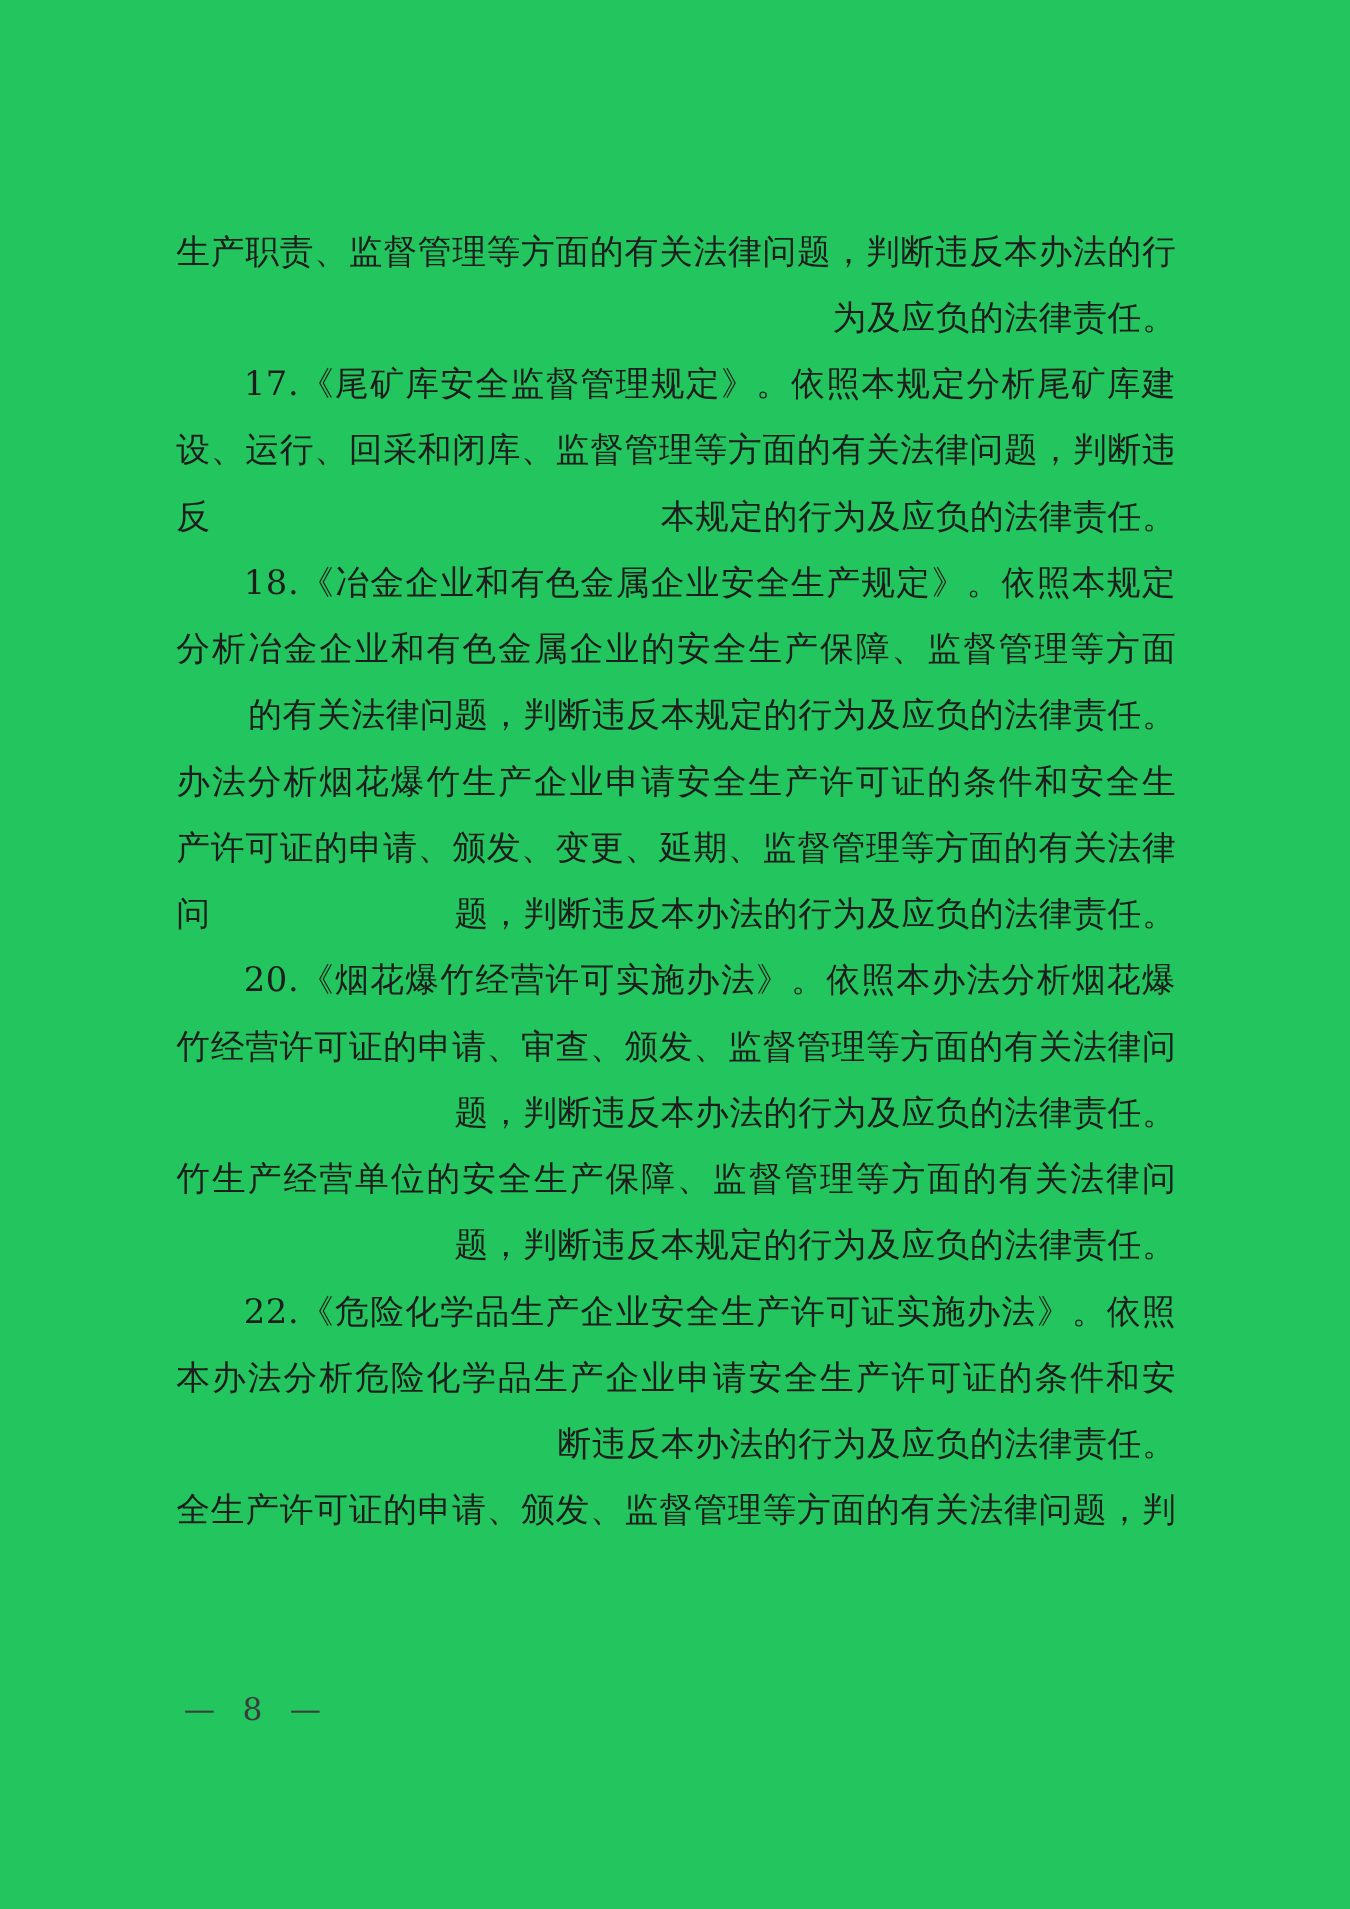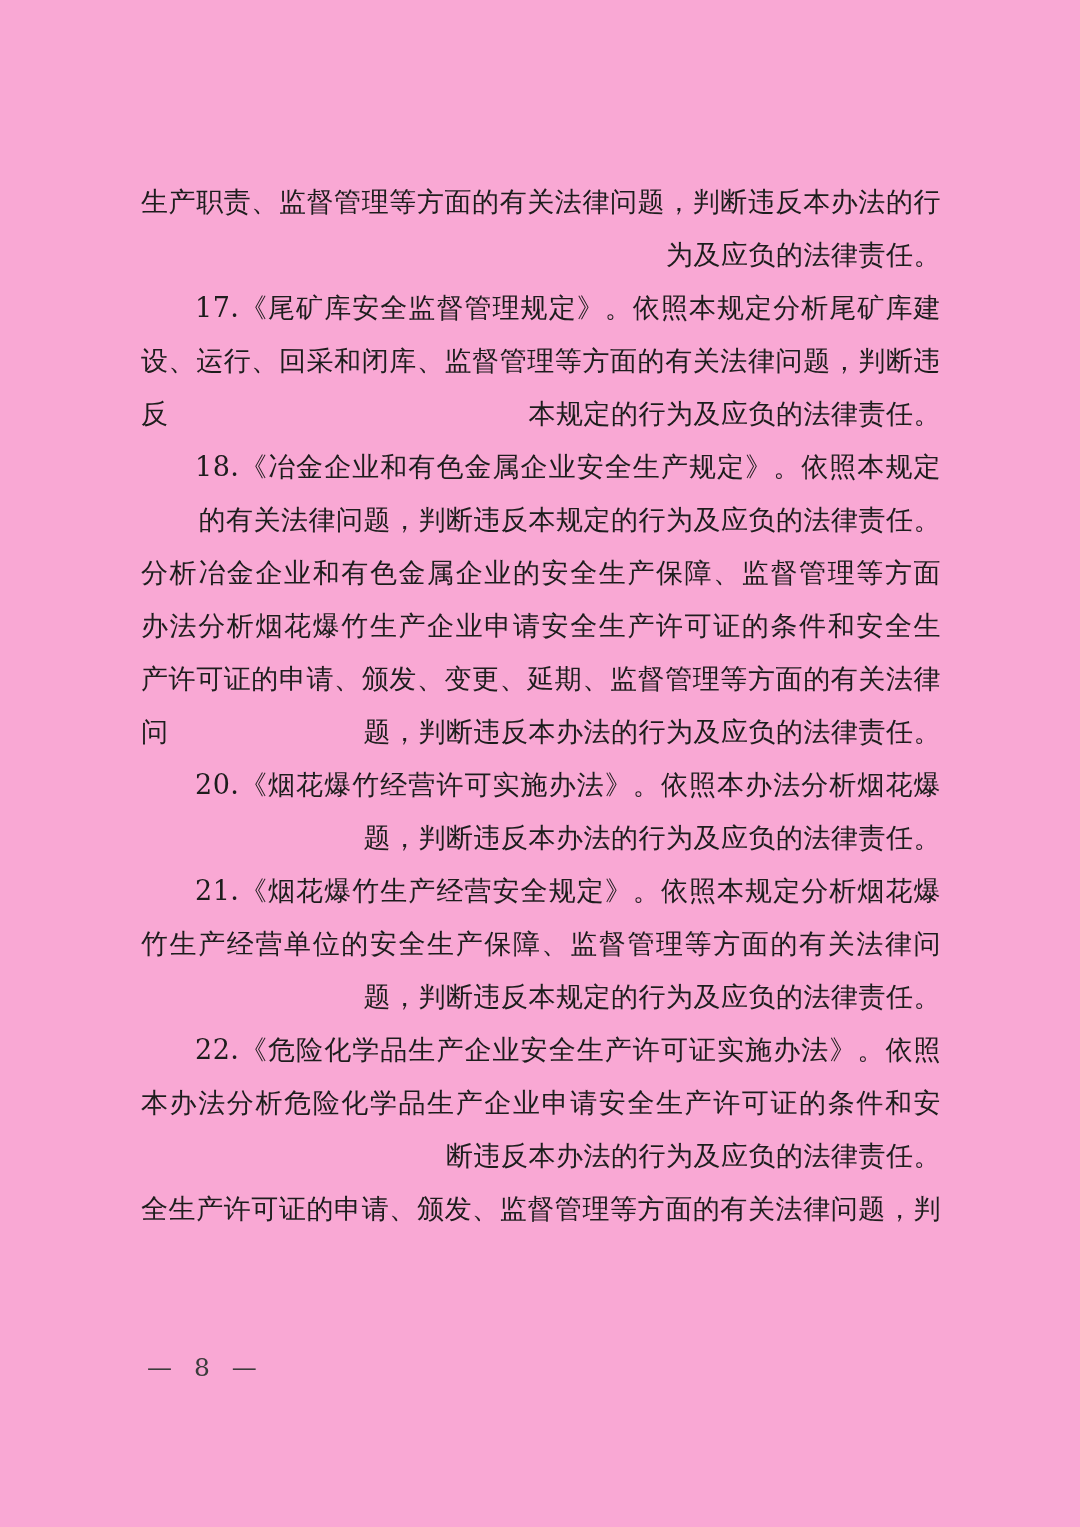--- a/index.html
+++ b/index.html
@@ -4,21 +4,21 @@
 <style>
   html, body {
     margin: 0;
     padding: 0;
     background: #ffffff;
   }
   .page {
     position: relative;
     width: 1080px;
     height: 1527px;
-    background: #f9a8d4;
+    background: #22c55e;
     overflow: hidden;
     font-family: "DejaVu Serif", "Liberation Serif", serif;
   }
   .content {
     position: absolute;
     left: 141px;
     top: 175px;
     width: 800px;
   }
   .line {
@@ -54,28 +54,28 @@
 <body>
 
 <div class="page">
   <div class="content">
     <div class="line fill">生产职责、监督管理等方面的有关法律问题，判断违反本办法的行</div>
     <div class="line">为及应负的法律责任。</div>
     <div class="line fill indent">17.《尾矿库安全监督管理规定》。依照本规定分析尾矿库建</div>
     <div class="line fill">设、运行、回采和闭库、监督管理等方面的有关法律问题，判断违反</div>
     <div class="line">本规定的行为及应负的法律责任。</div>
     <div class="line fill indent">18.《冶金企业和有色金属企业安全生产规定》。依照本规定</div>
+    <div class="line fill">分析冶金企业和有色金属企业的安全生产保障、监督管理等方面</div>
     <div class="line">的有关法律问题，判断违反本规定的行为及应负的法律责任。</div>
-    <div class="line fill">分析冶金企业和有色金属企业的安全生产保障、监督管理等方面</div>
     <div class="line fill">办法分析烟花爆竹生产企业申请安全生产许可证的条件和安全生</div>
     <div class="line fill">产许可证的申请、颁发、变更、延期、监督管理等方面的有关法律问</div>
     <div class="line">题，判断违反本办法的行为及应负的法律责任。</div>
     <div class="line fill indent">20.《烟花爆竹经营许可实施办法》。依照本办法分析烟花爆</div>
+    <div class="line fill">竹经营许可证的申请、审查、颁发、监督管理等方面的有关法律问</div>
     <div class="line">题，判断违反本办法的行为及应负的法律责任。</div>
-    <div class="line fill indent">21.《烟花爆竹生产经营安全规定》。依照本规定分析烟花爆</div>
     <div class="line fill">竹生产经营单位的安全生产保障、监督管理等方面的有关法律问</div>
     <div class="line">题，判断违反本规定的行为及应负的法律责任。</div>
     <div class="line fill indent">22.《危险化学品生产企业安全生产许可证实施办法》。依照</div>
     <div class="line fill">本办法分析危险化学品生产企业申请安全生产许可证的条件和安</div>
     <div class="line">断违反本办法的行为及应负的法律责任。</div>
     <div class="line fill">全生产许可证的申请、颁发、监督管理等方面的有关法律问题，判</div>
   </div>
 
   <div class="footer">— 8 —</div>
 </div>

